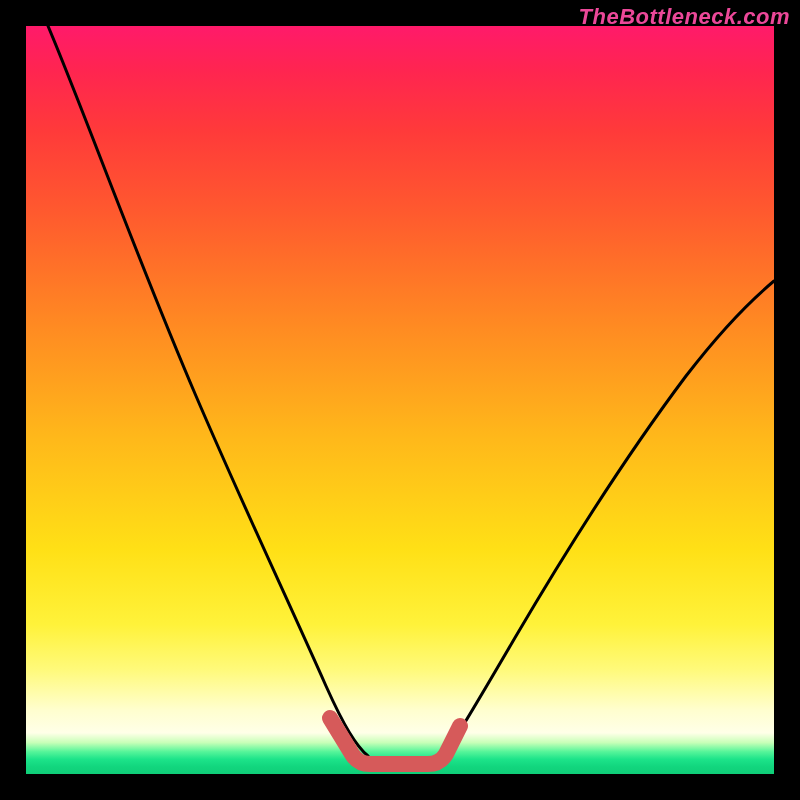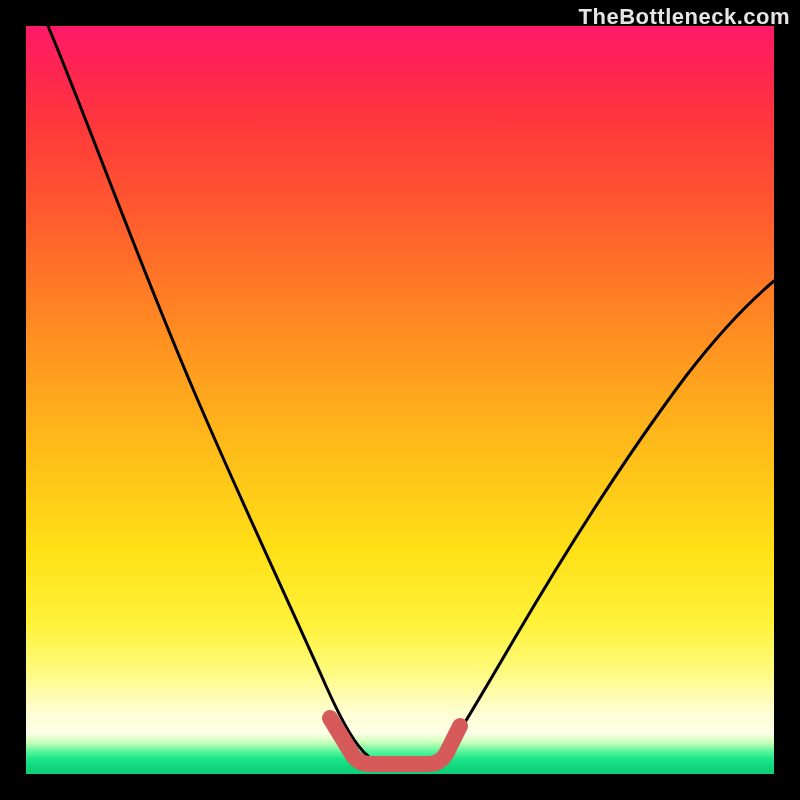--- a/index.html
+++ b/index.html
@@ -14,25 +14,26 @@
   .frame {
     position: relative;
     width: 800px;
     height: 800px;
     background: #000;
   }
   .watermark {
     position: absolute;
     top: 4px;
     right: 10px;
-    color: #e5e5e5;
+    color: #ec4899;
     font-size: 22px;
     font-weight: bold;
     letter-spacing: 0.5px;
     z-index: 5;
+    font-style: italic;
   }
   .plot-area {
     position: absolute;
     left: 26px;
     top: 26px;
     width: 748px;
     height: 748px;
     overflow: hidden;
   }
   .gradient-bg {

